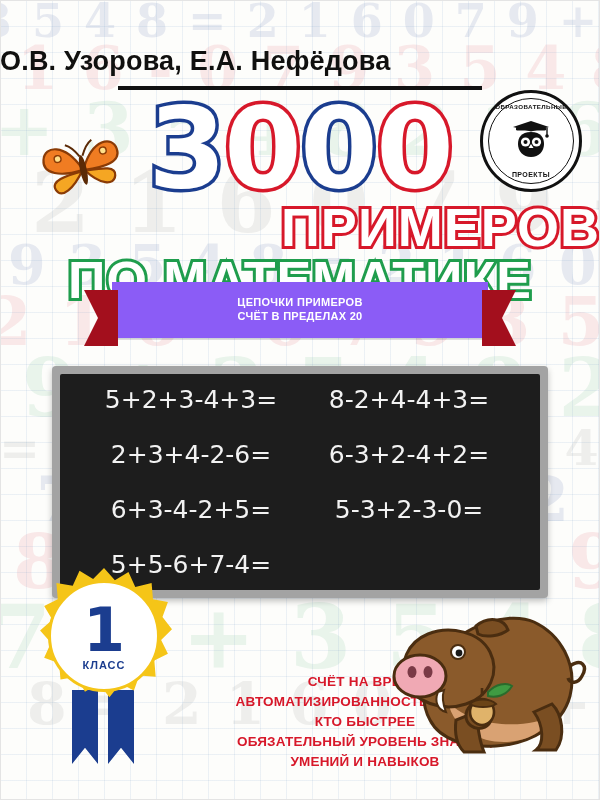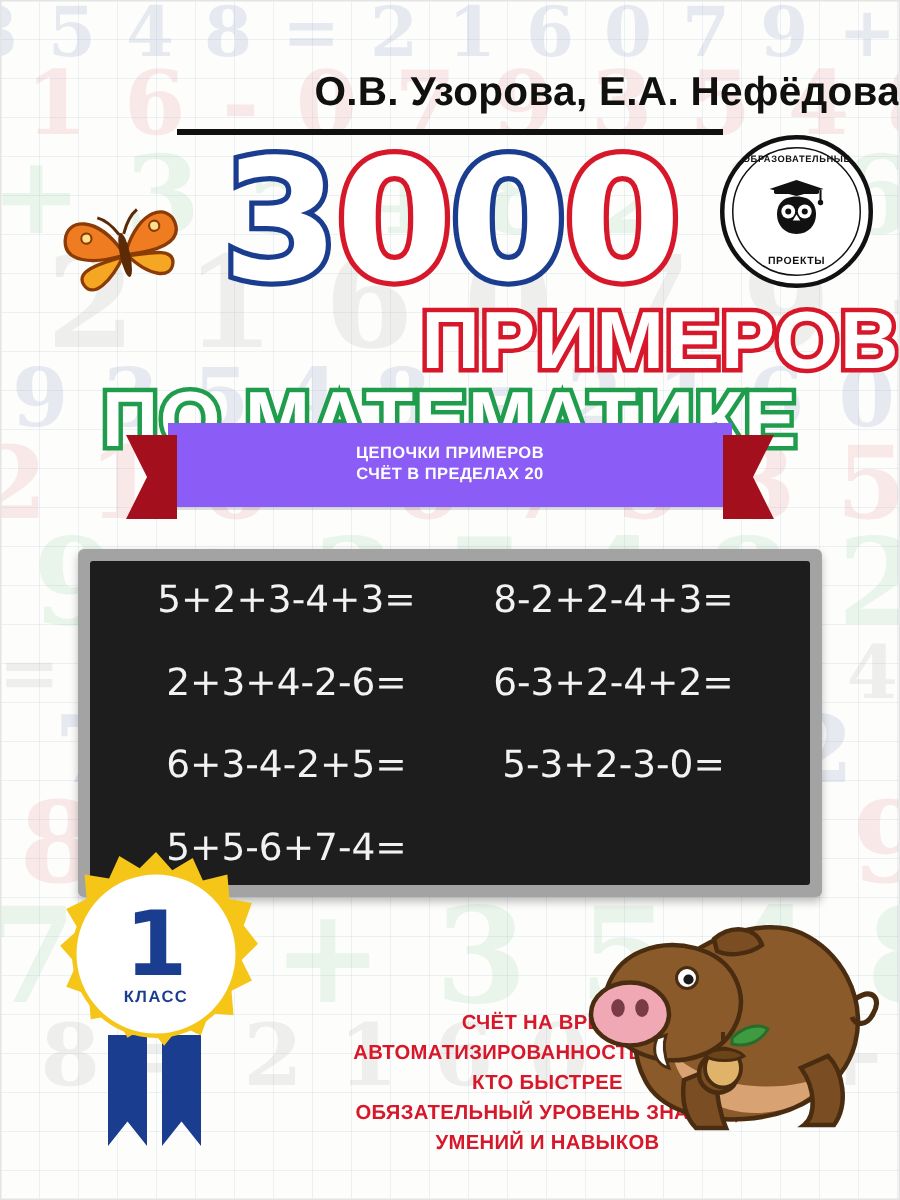--- a/index.html
+++ b/index.html
@@ -31,24 +31,23 @@
   .bg-grid{
     position:absolute;inset:0;
     background-image:
       linear-gradient(to right, rgba(120,160,200,.13) 1px, transparent 1px),
       linear-gradient(to bottom, rgba(120,160,200,.13) 1px, transparent 1px);
     background-size:26px 26px;
   }
   
   .authors{
     position:absolute;top:46px;left:0;right:0;
-    text-align:right;
+    text-align:left;
     font-size:27px;font-weight:700;color:#10100f;
     letter-spacing:.2px;
-    padding-left:14px;
   }
   .author-rule{
     position:absolute;top:86px;left:118px;width:364px;height:4px;
     background:#111;
   }
   
   .publisher{
     position:absolute;top:90px;right:18px;
     width:96px;height:96px;border-radius:50%;
     background:#fff;border:3px solid #111;
@@ -240,21 +239,21 @@
   <div class="ribbon">
     <div class="tail left"></div>
     <div class="tail right"></div>
     <div>ЦЕПОЧКИ ПРИМЕРОВ</div>
     <div>СЧЁТ В ПРЕДЕЛАХ 20</div>
   </div>
 
   <div class="board-frame">
     <div class="board" id="board">
         <div class="eq">5+2+3-4+3=</div>
-        <div class="eq">8-2+2-4+3=</div>
+        <div class="eq">8-2+4-4+3=</div>
         <div class="eq">2+3+4-2-6=</div>
         <div class="eq">6-3+2-4+2=</div>
         <div class="eq">6+3-4-2+5=</div>
         <div class="eq">5-3+2-3-0=</div>
         <div class="eq">5+5-6+7-4=</div>
       </div>
   </div>
 
   <div class="ribbon-tails">
     <div class="t l"></div>

